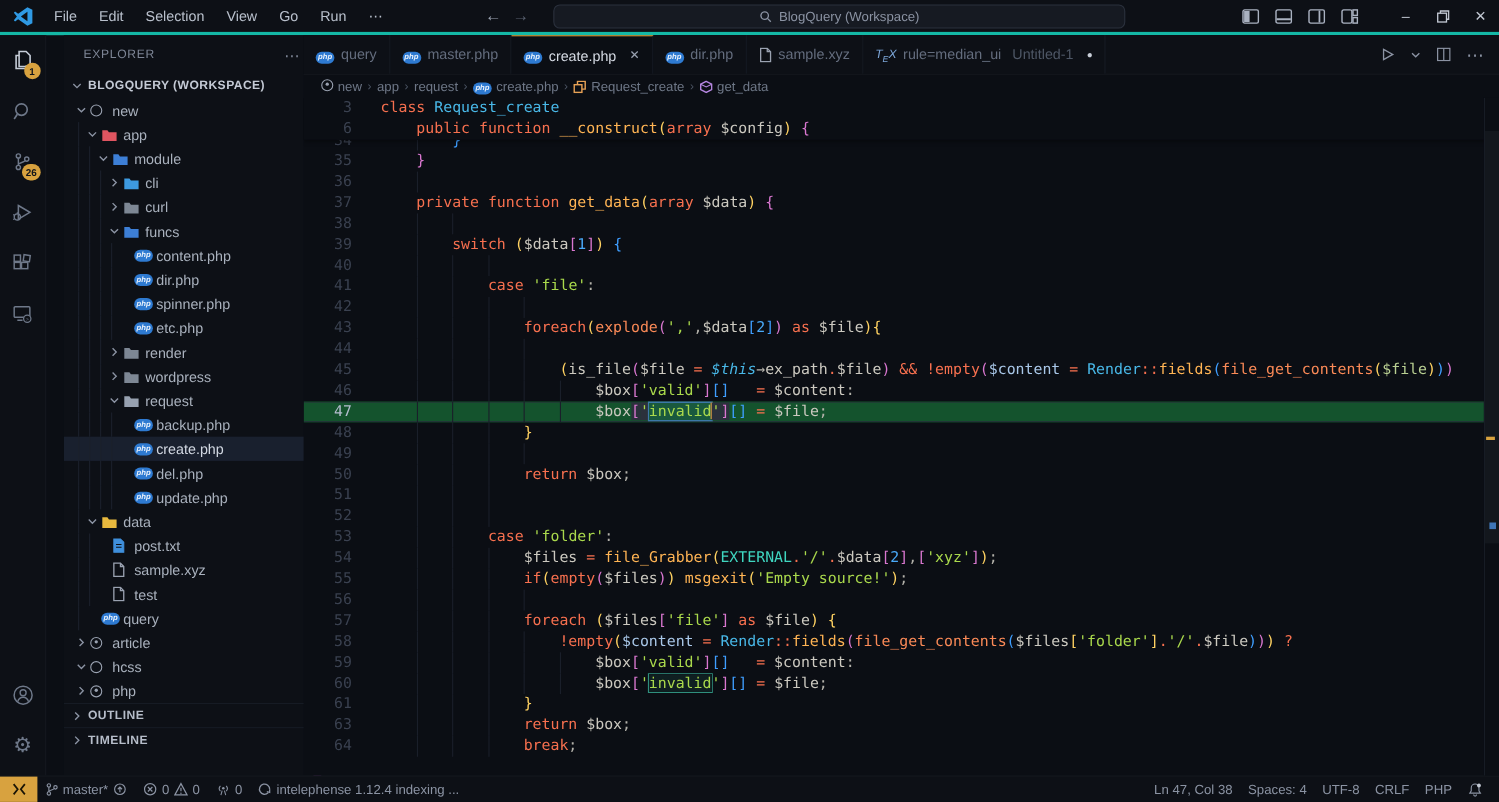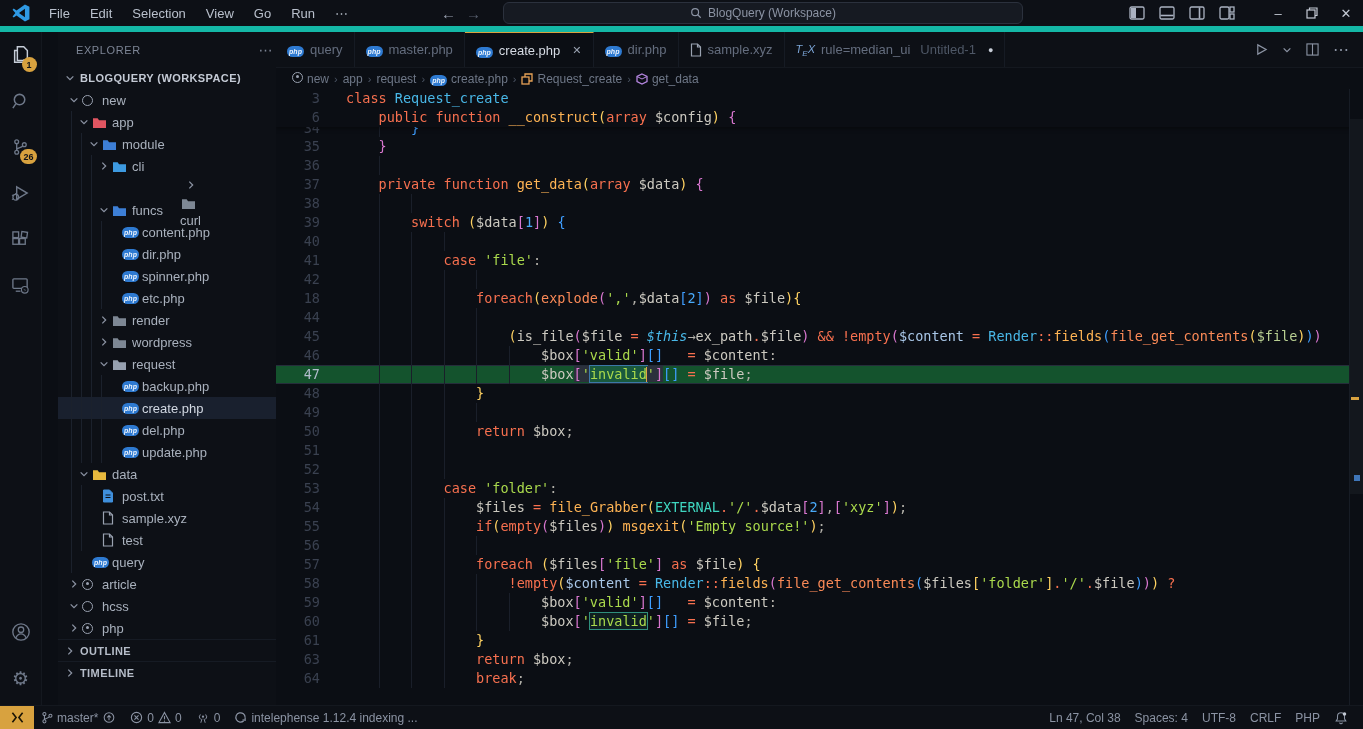--- a/index.html
+++ b/index.html
@@ -2,21 +2,21 @@
 <html><head>
 <meta charset="utf-8">
 <style>
   * { margin:0; padding:0; box-sizing:border-box; }
   html,body { width:1363px; height:729px; overflow:hidden; background:#0b0e14;
     font-family:"Liberation Sans", sans-serif; }
   #app { position:relative; width:1363px; height:729px; background:#0b0e14; color:#aab2c1; }
 
   
   .titlebar { position:absolute; top:0; left:0; right:0; height:32px; background:#0d1016;
-    display:flex; align-items:center; border-bottom:6px solid #14b8a6; }
+    display:flex; align-items:center; border-bottom:3px solid #14b8a6; }
   .vscode-logo { width:18px; height:18px; margin:0 10px 0 12px; flex:0 0 auto; }
   .menus { display:flex; gap:2px; }
   .menu-item { padding:3px 9px; font-size:13px; color:#b9c0cc; border-radius:5px; cursor:default; }
   .nav-arrows { display:flex; gap:10px; margin-left:84px; color:#9aa2b1; font-size:15px; }
   .nav-arrows .dim { color:#58606f; }
   .cmd-center { margin-left:22px; width:520px; height:22px; background:#161a22; border:1px solid #2b313d;
     border-radius:6px; display:flex; align-items:center; justify-content:center; gap:6px;
     color:#8b93a3; font-size:12px; }
   .win-zone { margin-left:auto; display:flex; align-items:center; }
   .layout-icons { display:flex; gap:14px; margin-right:26px; }
@@ -312,21 +312,21 @@
               <polyline points="4,2 8,6 4,10" fill="none" stroke="#8b93a3" stroke-width="1.5"></polyline>
             </svg>
           </span>
           <span class="tree-ic">
             <svg class="sic" width="15" height="13" viewBox="0 0 16 14">
               <path d="M1 2.5h5l1.5 2H15v8.5H1z" fill="#3d9ae0"></path>
             </svg>
           </span>
           <span>cli</span>
         </div>
-        <div class="tree-row" style="padding-left: 38px; flex-direction: column;">
+        <div class="tree-row" style="padding-left: 38px;">
           <span class="tree-guide" style="left: 13px;"></span>
           <span class="tree-guide" style="left: 23px;"></span>
           <span class="tree-guide" style="left: 33px;"></span>
           <span class="chev-slot">
             <svg class="sic" width="10" height="10" viewBox="0 0 12 12">
               <polyline points="4,2 8,6 4,10" fill="none" stroke="#8b93a3" stroke-width="1.5"></polyline>
             </svg>
           </span>
           <span class="tree-ic">
             <svg class="sic" width="15" height="13" viewBox="0 0 16 14">
@@ -724,21 +724,21 @@
         </div>
         <div class="cline">
           <span class="lnum">41</span>
           <span class="lcode"><span class="guide" style="left: calc(4ch + 26px);"></span><span class="guide" style="left: calc(8ch + 26px);"></span>            <span class="tok-k">case</span><span class="tok-p"> </span><span class="tok-s">'file'</span><span class="tok-p">:</span></span>
         </div>
         <div class="cline">
           <span class="lnum">42</span>
           <span class="lcode"><span class="guide" style="left: calc(4ch + 26px);"></span><span class="guide" style="left: calc(8ch + 26px);"></span><span class="guide" style="left: calc(12ch + 26px);"></span><span class="guide" style="left: calc(16ch + 26px);"></span></span>
         </div>
         <div class="cline">
-          <span class="lnum">18</span>
+          <span class="lnum">43</span>
           <span class="lcode"><span class="guide" style="left: calc(4ch + 26px);"></span><span class="guide" style="left: calc(8ch + 26px);"></span><span class="guide" style="left: calc(12ch + 26px);"></span>                <span class="tok-k">foreach</span><span class="tok-g1">(</span><span class="tok-b">explode</span><span class="tok-g2">(</span><span class="tok-s">','</span><span class="tok-p">,</span><span class="tok-v">$data</span><span class="tok-g3">[</span><span class="tok-n">2</span><span class="tok-g3">]</span><span class="tok-g2">)</span><span class="tok-p"> </span><span class="tok-k">as</span><span class="tok-p"> </span><span class="tok-v">$file</span><span class="tok-g1">)</span><span class="tok-g1">{</span></span>
         </div>
         <div class="cline">
           <span class="lnum">44</span>
           <span class="lcode"><span class="guide" style="left: calc(4ch + 26px);"></span><span class="guide" style="left: calc(8ch + 26px);"></span><span class="guide" style="left: calc(12ch + 26px);"></span><span class="guide" style="left: calc(16ch + 26px);"></span></span>
         </div>
         <div class="cline">
           <span class="lnum">45</span>
           <span class="lcode"><span class="guide" style="left: calc(4ch + 26px);"></span><span class="guide" style="left: calc(8ch + 26px);"></span><span class="guide" style="left: calc(12ch + 26px);"></span><span class="guide" style="left: calc(16ch + 26px);"></span>                    <span class="tok-g1">(</span><span class="tok-v">is_file</span><span class="tok-g2">(</span><span class="tok-v">$file</span><span class="tok-p"> </span><span class="tok-o">=</span><span class="tok-p"> </span><span class="tok-t">$this</span><span class="tok-p">→</span><span class="tok-v">ex_path</span><span class="tok-o">.</span><span class="tok-v">$file</span><span class="tok-g2">)</span><span class="tok-p"> </span><span class="tok-o">&amp;&amp;</span><span class="tok-p"> </span><span class="tok-o">!</span><span class="tok-k">empty</span><span class="tok-g2">(</span><span class="tok-vb">$content</span><span class="tok-p"> </span><span class="tok-o">=</span><span class="tok-p"> </span><span class="tok-c">Render</span><span class="tok-o">::</span><span class="tok-f">fields</span><span class="tok-g3">(</span><span class="tok-b">file_get_contents</span><span class="tok-g1">(</span><span class="tok-vg">$file</span><span class="tok-g1">)</span><span class="tok-g3">)</span><span class="tok-g2">)</span></span>
         </div>

